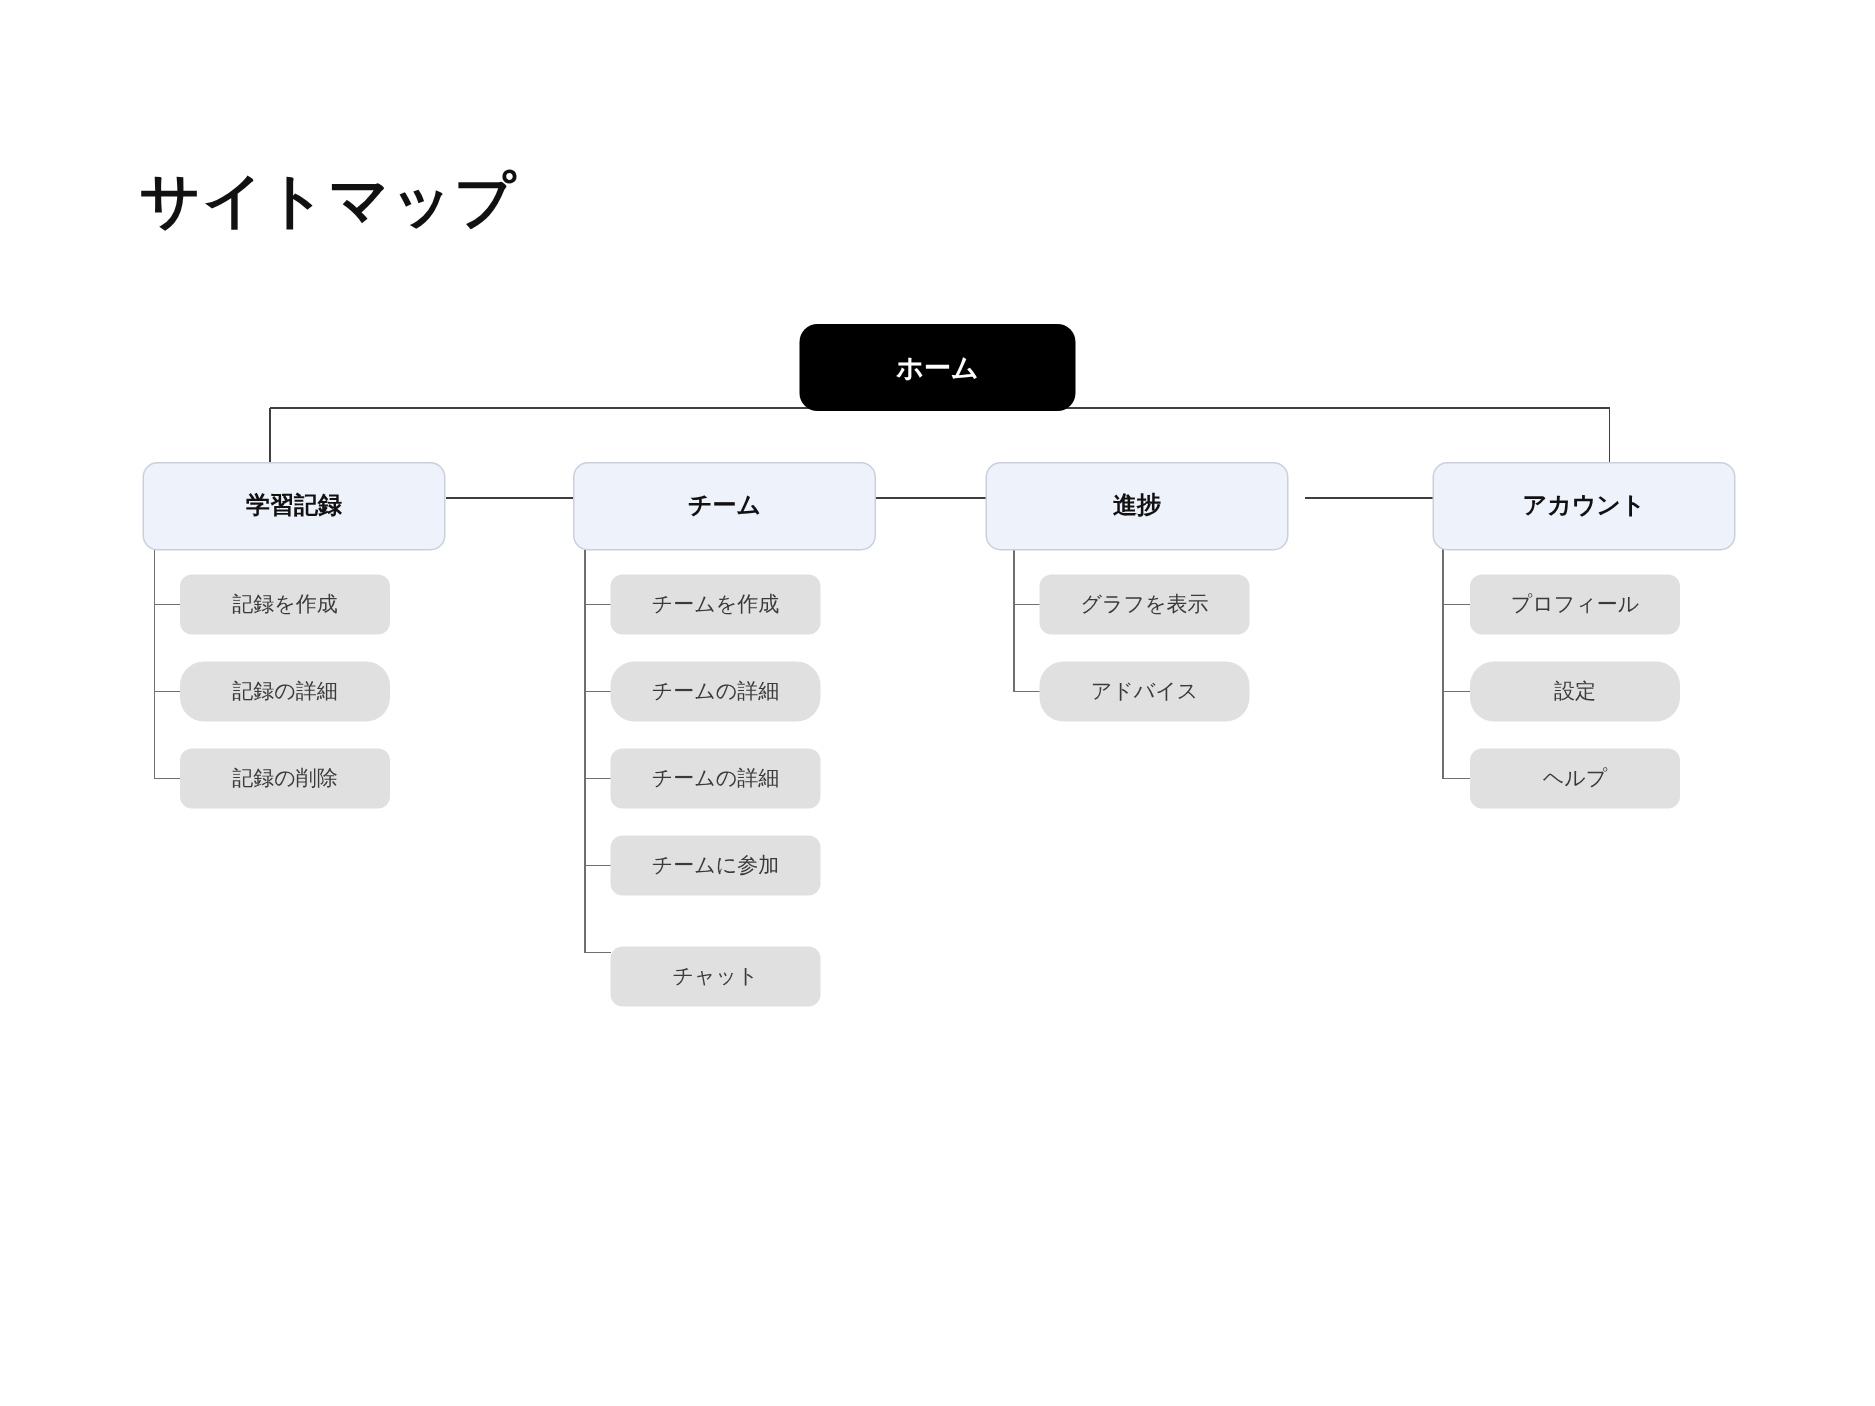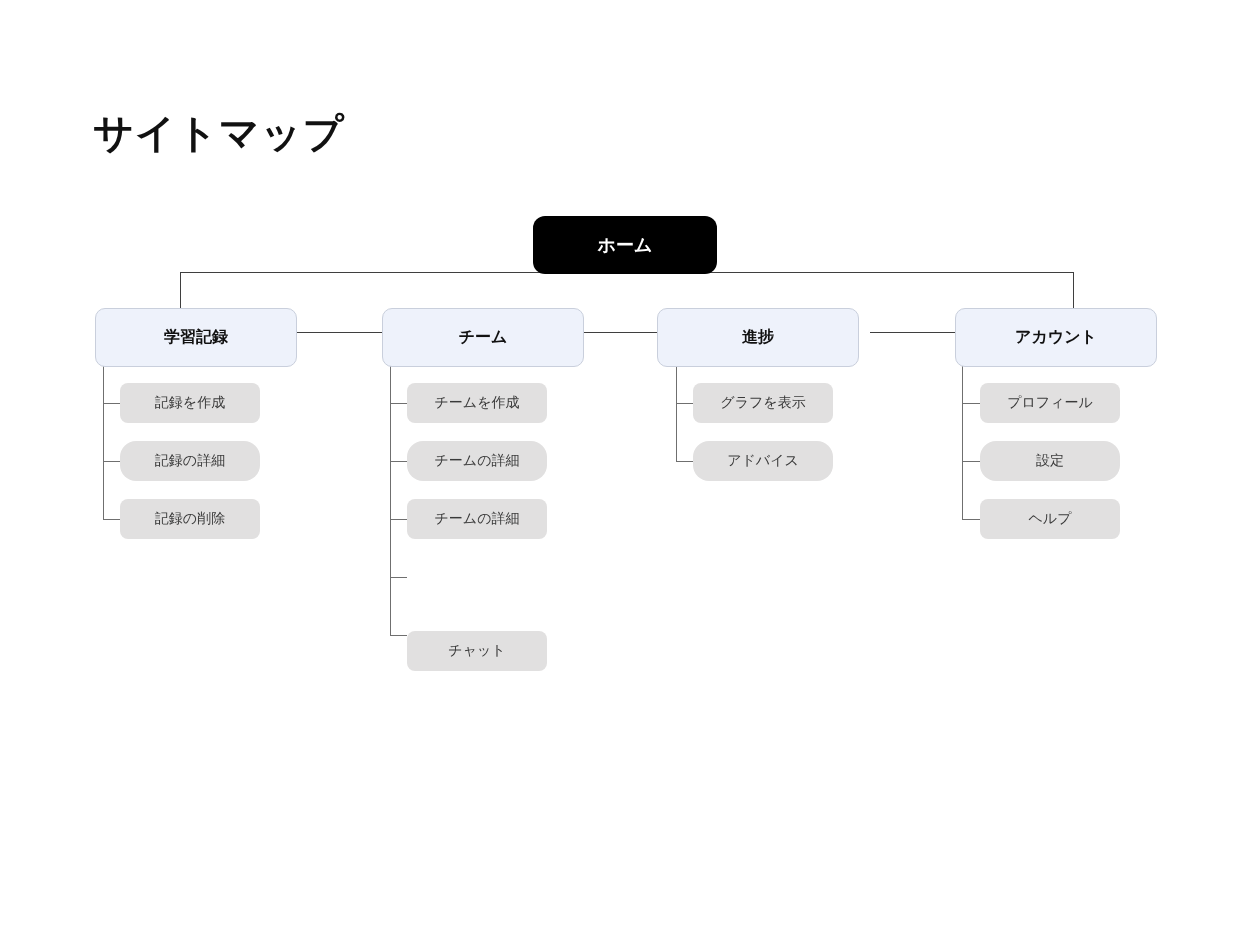--- a/index.html
+++ b/index.html
@@ -138,20 +138,21 @@
 
   <div class="node section-node col-0">学習記録</div>
   <div class="node child-node cx-0 row-0">記録を作成</div>
   <div class="node child-node cx-0 row-1">記録の詳細</div>
   <div class="node child-node cx-0 row-2">記録の削除</div>
 
   <div class="node section-node col-1">チーム</div>
   <div class="node child-node cx-1 row-0">チームを作成</div>
   <div class="node child-node cx-1 row-1">チームの詳細</div>
   <div class="node child-node cx-1 row-2">チームの詳細</div>
+  <div class="node child-node cx-1 row-3">チームに参加</div>
   <div class="node child-node cx-1 row-4">チャット</div>
 
   <div class="node section-node col-2">進捗</div>
   <div class="node child-node cx-2 row-0">グラフを表示</div>
   <div class="node child-node cx-2 row-1">アドバイス</div>
 
   <div class="node section-node col-3">アカウント</div>
   <div class="node child-node cx-3 row-0">プロフィール</div>
   <div class="node child-node cx-3 row-1">設定</div>
   <div class="node child-node cx-3 row-2">ヘルプ</div>

